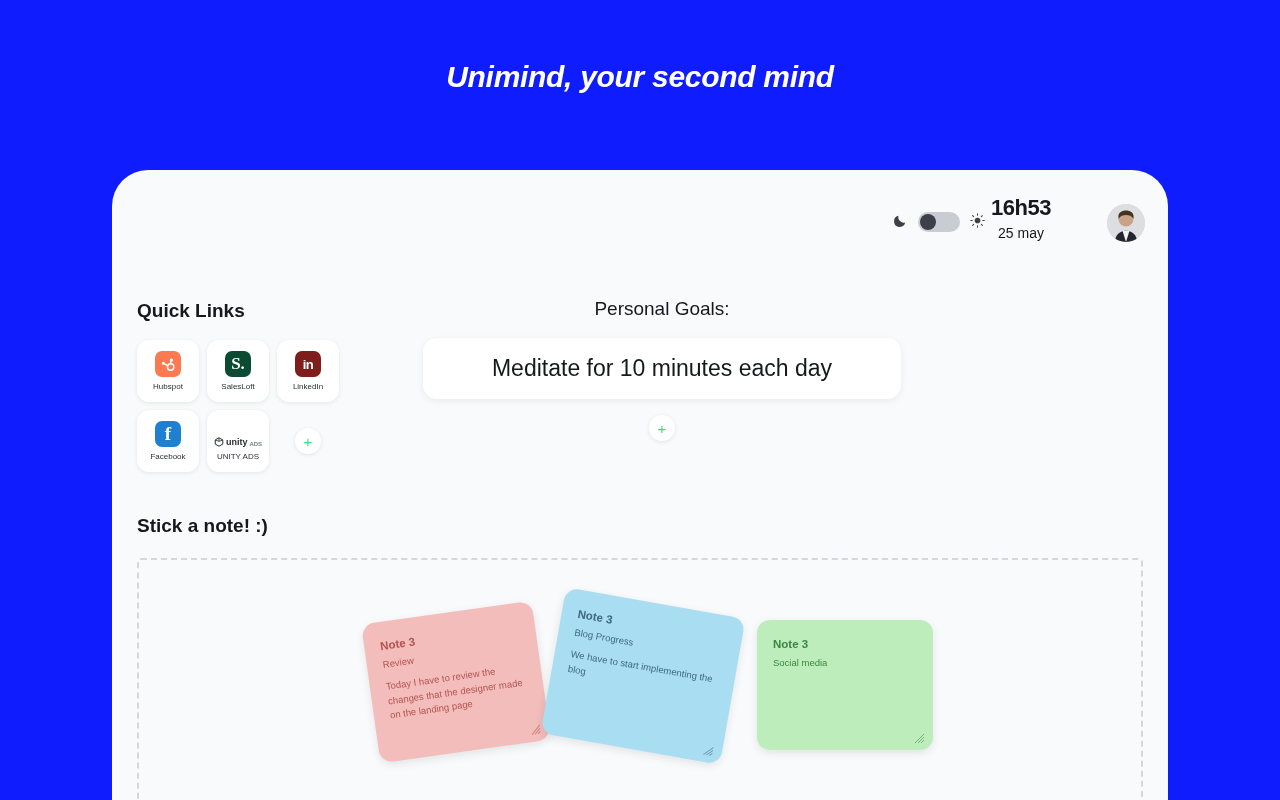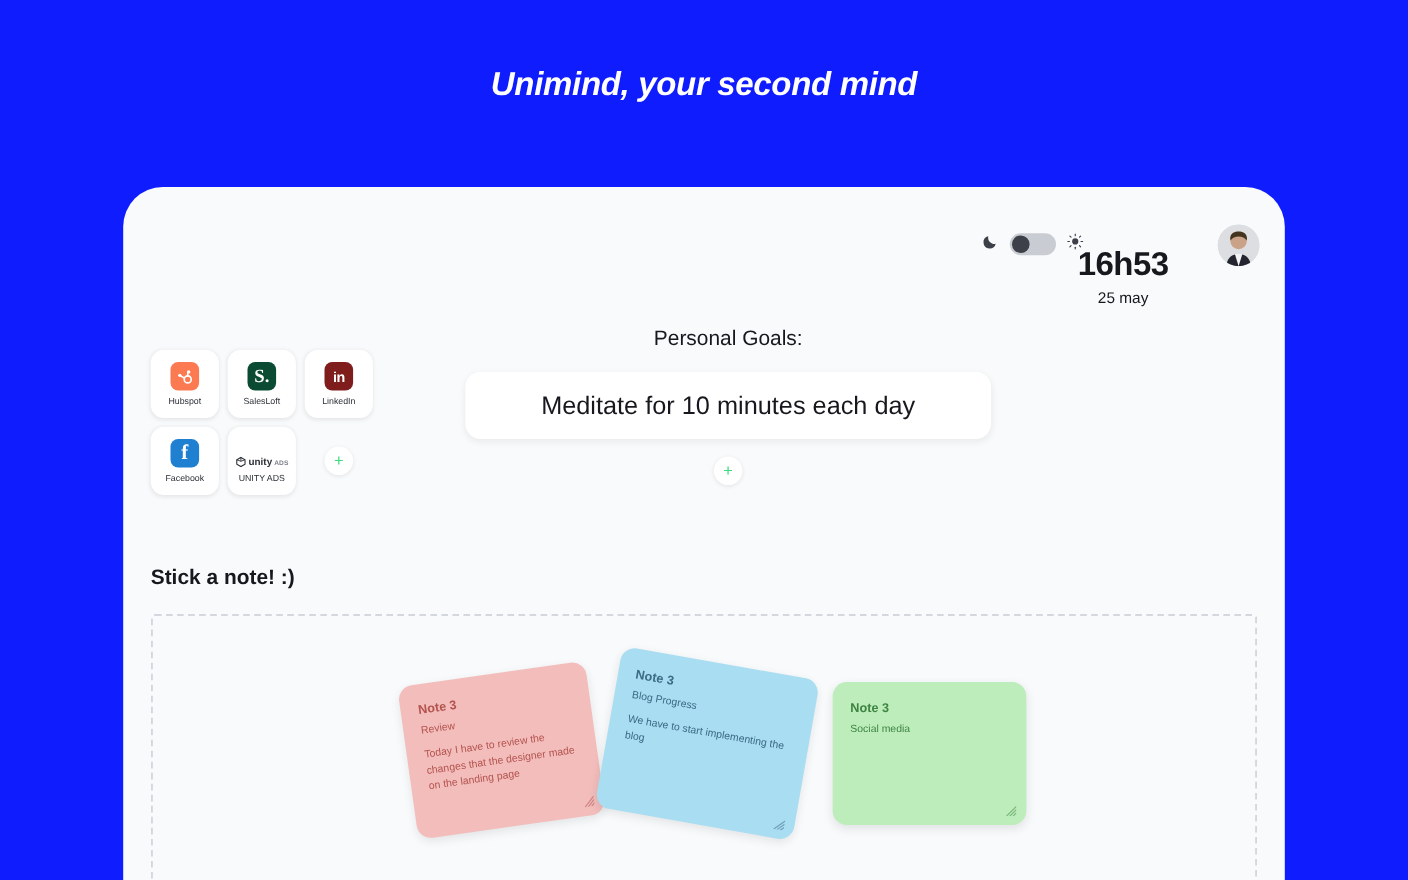--- a/index.html
+++ b/index.html
@@ -59,22 +59,22 @@
     position: absolute; left: 2px; top: 2px;
     width: 16px; height: 16px; border-radius: 50%;
     background: #3d4048;
   }
 
   .clock {
     position: absolute; right: 92px; top: 26px;
     text-align: center; width: 110px;
   }
   .clock .time {
-    font-size: 30px; font-weight: bold;
-    color: #16181d; letter-spacing: -0.5px; line-height: 1.1; margin-top: 28px;
+    font-size: 22px; font-weight: bold;
+    color: #16181d; letter-spacing: -0.5px; line-height: 1.1;
   }
   .clock .date {
     font-size: 14px; color: #16181d; margin-top: 5px;
   }
 
   .avatar {
     position: absolute; right: 23px; top: 34px;
     width: 38px; height: 38px; border-radius: 50%;
     overflow: hidden; background: #d7d9dc; cursor: pointer;
   }
@@ -233,20 +233,21 @@
         <circle cx="19" cy="19" r="19" fill="#dcdee1"></circle>
         <circle cx="19" cy="15" r="7.5" fill="#caa287"></circle>
         <path d="M19 6.5c4.6 0 7.6 2.3 7.6 6.2 0 1-.3 2-.3 2-1.4-2.6-4.3-3.6-7.3-3.6s-5.9 1-7.3 3.6c0 0-.3-1-.3-2 0-3.9 3-6.2 7.6-6.2z" fill="#43341f"></path>
         <path d="M8 38c0-7 5-11.2 11-11.2S30 31 30 38z" fill="#23262e"></path>
         <path d="M15.6 26.9h6.8L19 38z" fill="#f2f3f5"></path>
       </svg>
     </div>
   </div>
 
   <div class="quick-links">
+    <div class="section-title">Quick Links</div>
     <div class="ql-grid">
 
       <div class="ql-tile">
         <span class="logo-box logo-hubspot">
           <svg width="15" height="15" viewBox="0 0 16 16">
             <circle cx="11.2" cy="3.3" r="1.7" fill="#fff"></circle>
             <circle cx="10.3" cy="10.6" r="3.4" fill="none" stroke="#fff" stroke-width="1.6"></circle>
             <path d="M10.3 7.2V4.9M7 9.2 3.4 7.1" stroke="#fff" stroke-width="1.5" stroke-linecap="round"></path>
             <circle cx="2.6" cy="6.6" r="1.6" fill="#fff"></circle>
           </svg>

